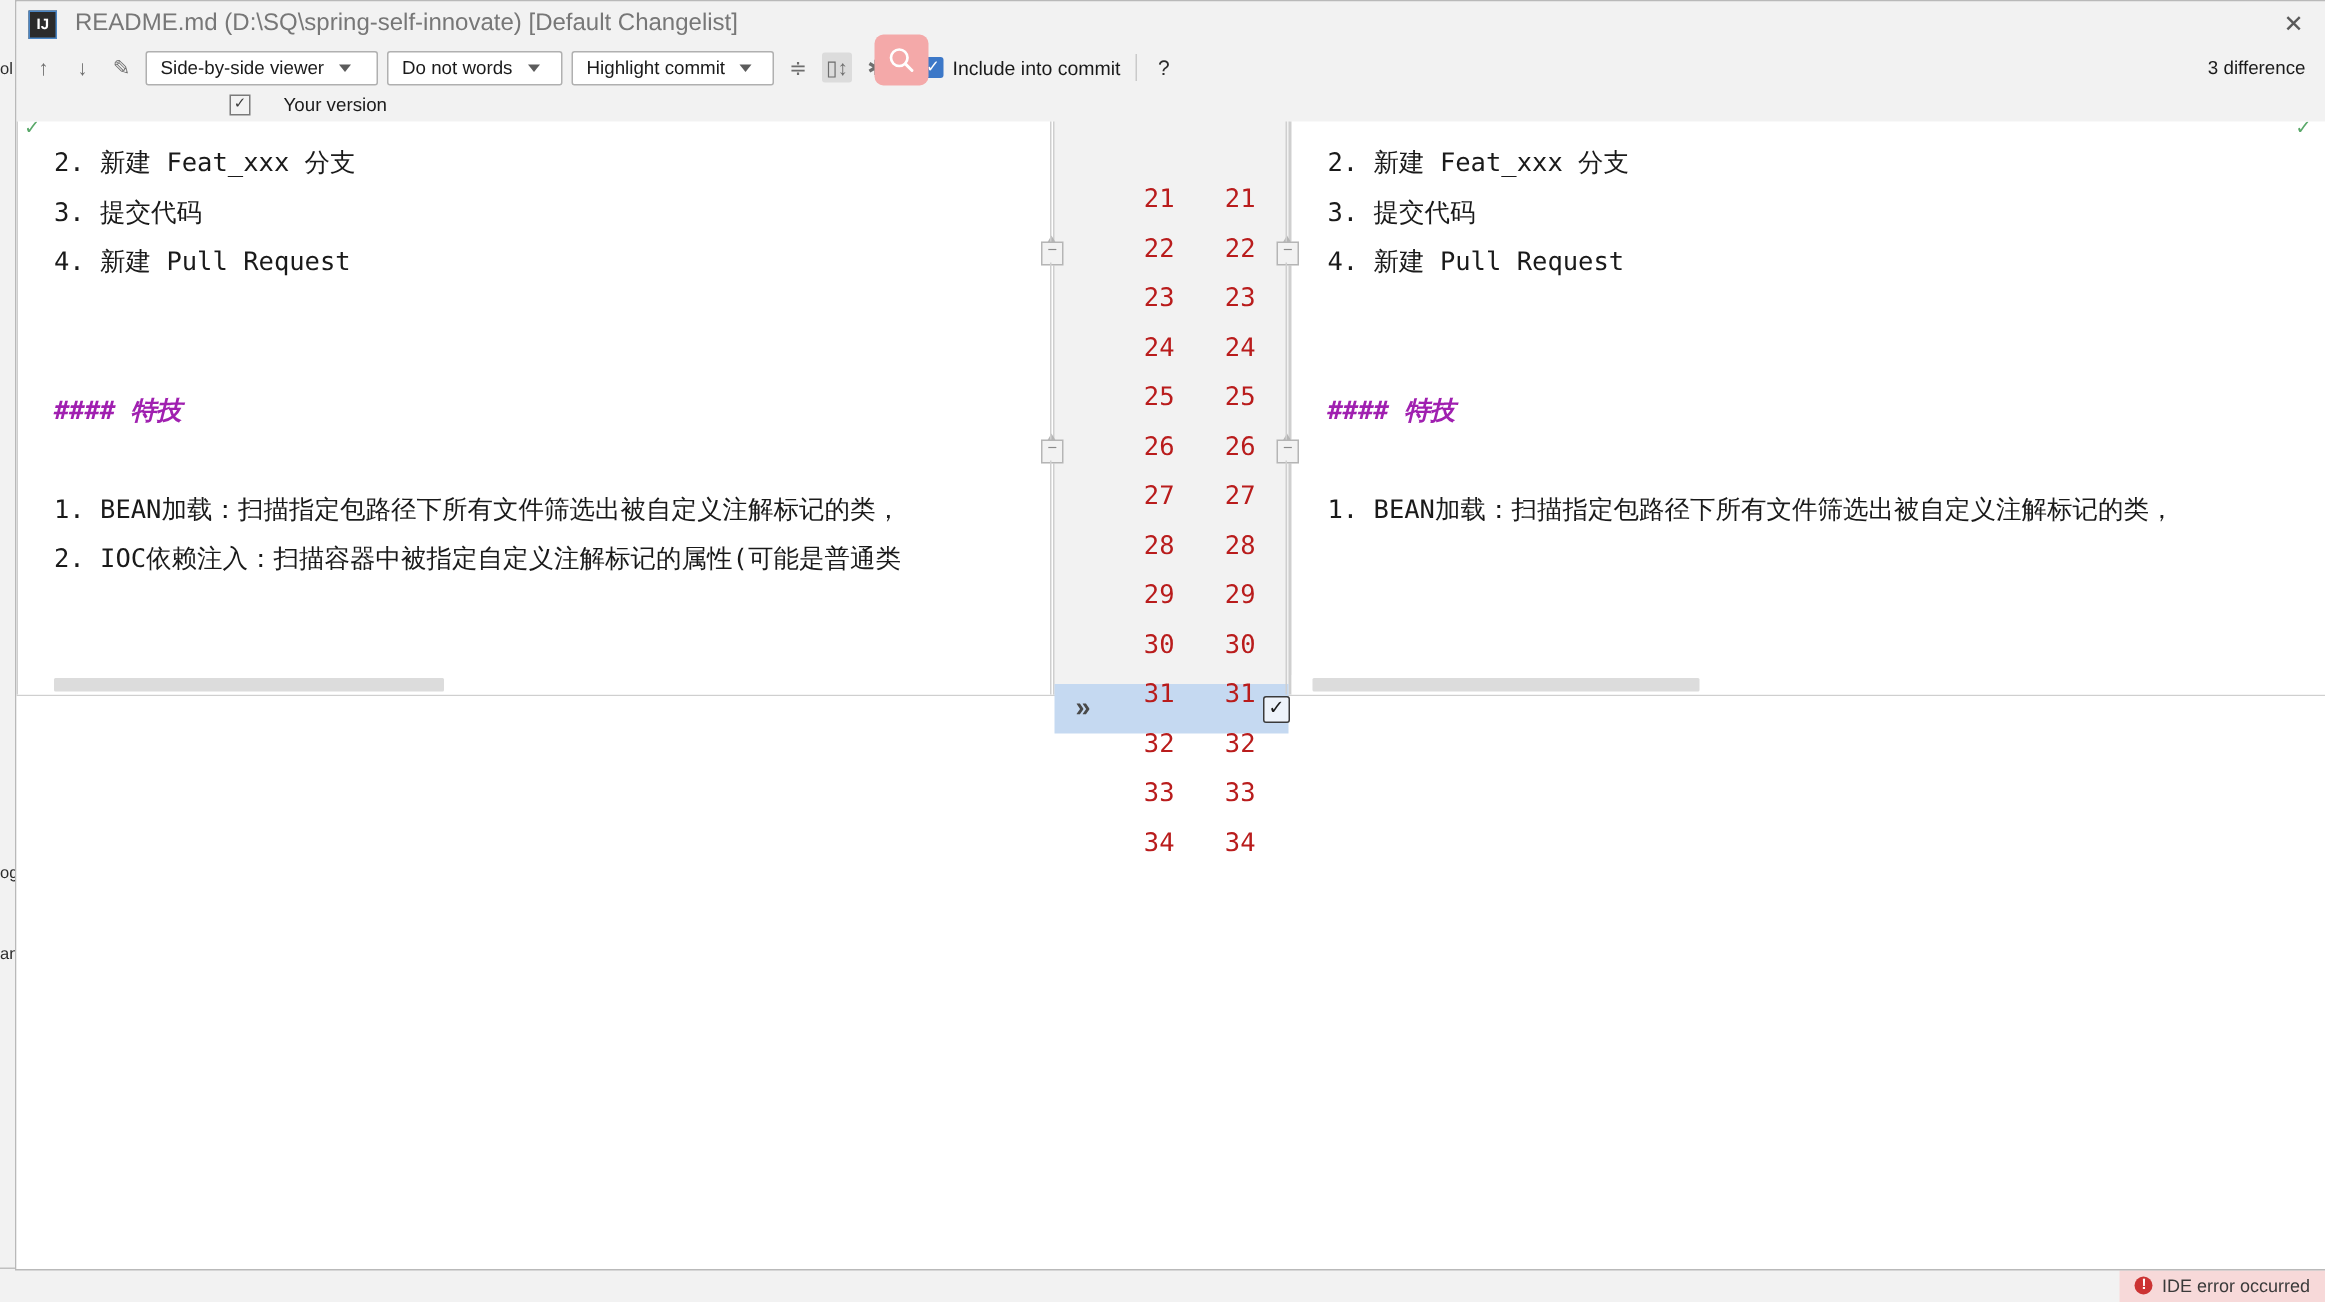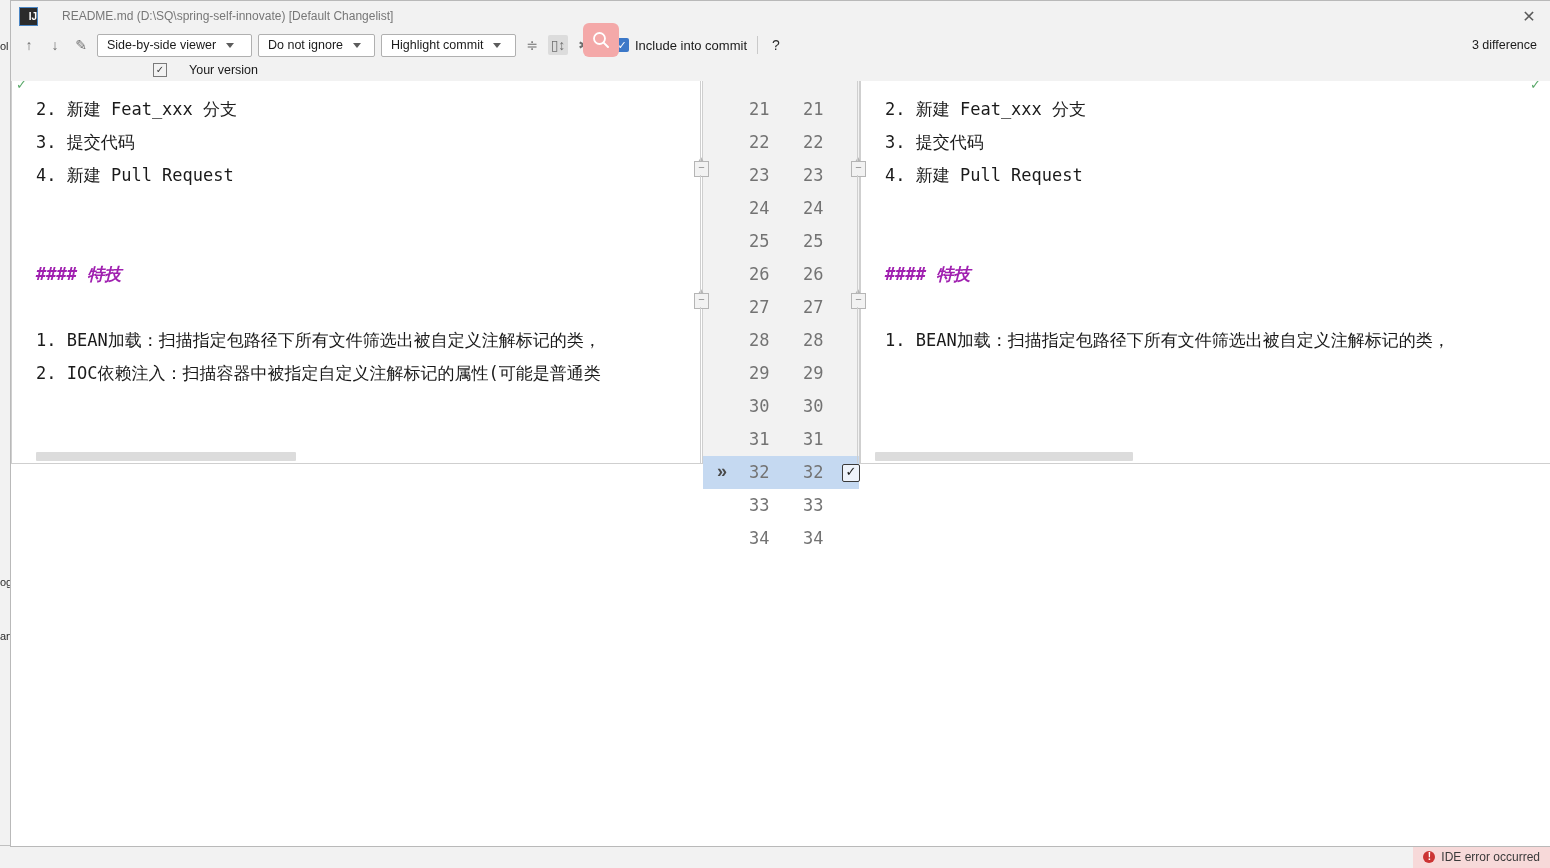--- a/index.html
+++ b/index.html
@@ -45,23 +45,23 @@
   }
 
   
   .titlebar {
     height: 30px; background: #f2f2f2; display: flex; align-items: center;
     padding: 0 0 0 8px; flex: none; position: relative;
   }
   .app-icon {
     width: 17px; height: 17px; background: #2b2b2b; border: 1px solid #4a86c5;
     color: #ffffff; font-size: 10px; font-weight: bold; line-height: 17px;
-    text-align: right; margin-right: 24px; flex: none;
-  }
-  .title-text { font-size: 12px; color: #777777; white-space: nowrap; }
+    text-align: center; margin-right: 12px; flex: none;
+  }
+  .title-text { font-size: 16px; color: #777777; white-space: nowrap; }
   .win-close {
     position: absolute; right: 0; top: 0; width: 44px; height: 30px;
     display: flex; align-items: center; justify-content: center;
     font-size: 16px; color: #5a5a5a;
   }
 
   
   .toolbar {
     height: 28px; background: #f2f2f2; display: flex; align-items: center;
     gap: 6px; padding: 0 8px; flex: none; position: relative;
@@ -131,21 +131,21 @@
     position: absolute; left: 0; right: 0; height: 33px; line-height: 33px;
     font-family: "DejaVu Sans Mono", "Liberation Mono", monospace;
     font-size: 17px; color: #1a1a1a; white-space: nowrap;
     padding-left: 24px; overflow: hidden;
   }
   .code-line.heading { color: #a020b0; font-style: italic; font-weight: bold; }
 
   .lnum {
     position: absolute; height: 33px; line-height: 33px;
     font-family: "DejaVu Sans Mono", "Liberation Mono", monospace;
-    font-size: 17px; color: #737373; width: 34px;
+    font-size: 17px; color: #b91c1c; text-align: right; width: 34px; margin-top: 24px;
   }
   .lnum.l { left: 46px; }
   .lnum.r { left: 100px; }
   .gut-row-hl {
     position: absolute; left: 0; right: 0; height: 33px; background: #c5d9f1;
   }
   .apply-arrow {
     position: absolute; left: 14px; height: 33px; line-height: 31px;
     font-size: 18px; color: #4a4a4a; font-weight: bold;
   }
@@ -226,21 +226,21 @@
       <div class="tb-icon">↑</div>
       <div class="tb-icon">↓</div>
       <div class="tb-icon">✎</div>
 
       <div class="combo" style="width:138px">
         <span>Side-by-side viewer</span>
         <span class="caret"></span>
       </div>
 
       <div class="combo" style="width:100px">
-        <span>Do not ignore</span>
+        <span>Do not words</span>
         <span class="caret"></span>
       </div>
 
       <div class="combo" style="width:118px">
         <span>Highlight commit</span>
         <span class="caret"></span>
       </div>
 
       <div class="tb-icon">≑</div>
       <div class="tb-icon boxed">▯↕</div>

